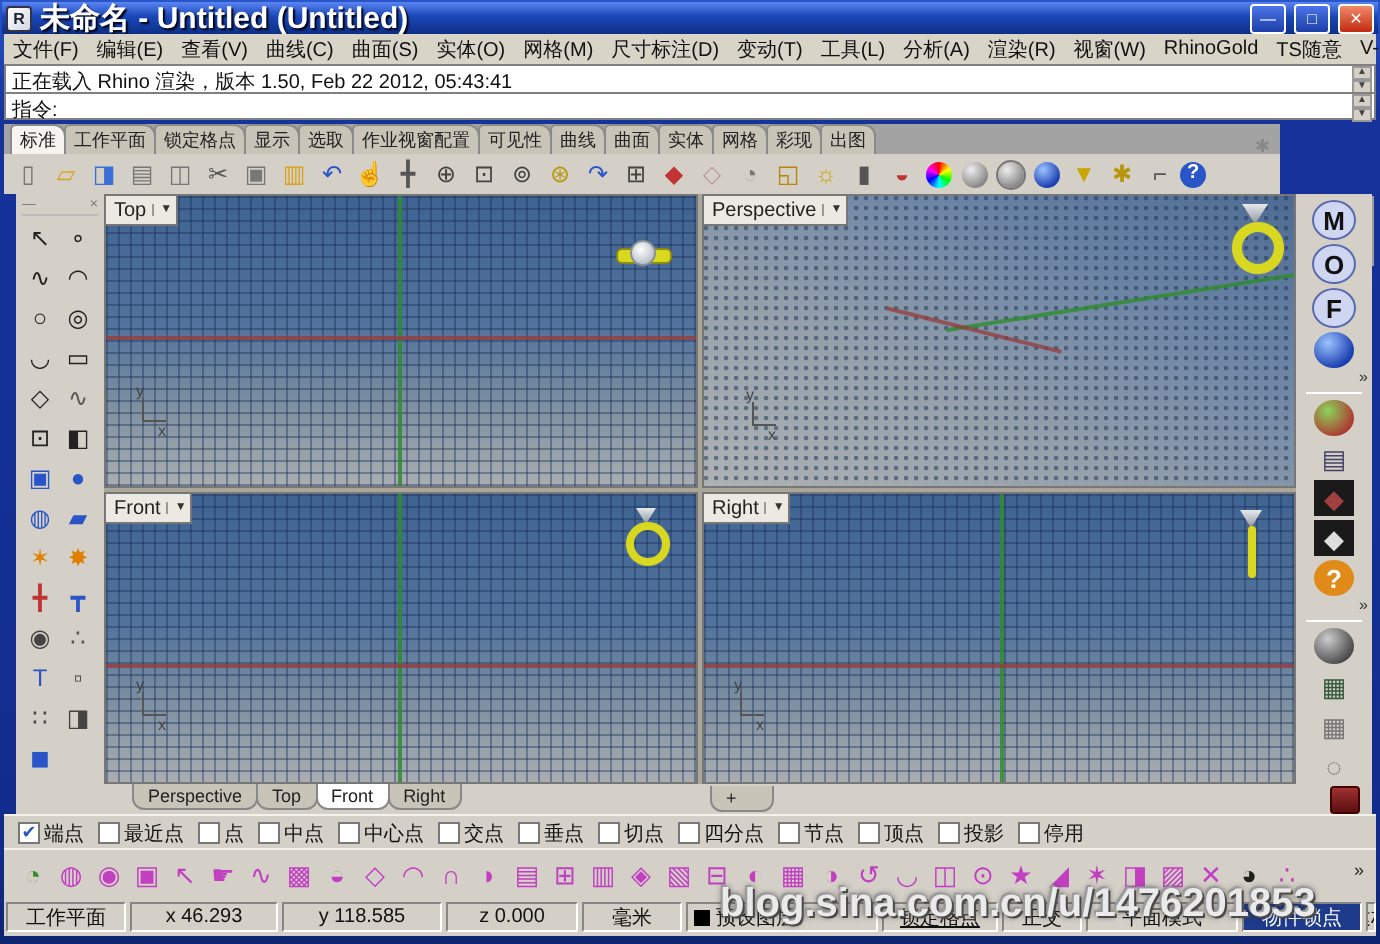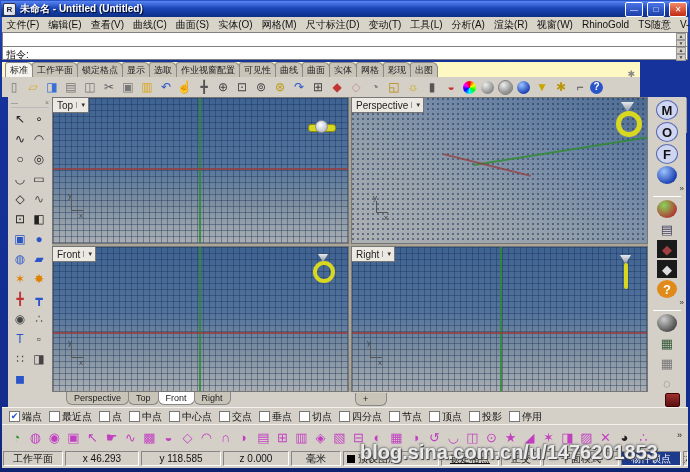--- a/index.html
+++ b/index.html
@@ -4,38 +4,38 @@
 <style>
   html,body{margin:0;padding:0;}
   body{width:690px;height:472px;position:relative;font-family:"Liberation Sans",sans-serif;
        background:linear-gradient(180deg,#2a55c8,#16339c 12%,#122c8c 90%,#0d2470);overflow:hidden;}
   .abs{position:absolute;}
   
   #titlebar{top:1px;left:1px;right:1px;height:16px;display:flex;align-items:center;gap:4px;
     background:linear-gradient(180deg,#5a85f4,#1a47b8 45%,#0d2f86);color:#fff;padding:0 2px;}
   #app-icon{width:11px;height:11px;background:linear-gradient(135deg,#fff,#cfd6e6);border:1px solid #334;border-radius:2px;
     font-size:8px;color:#223;display:flex;align-items:center;justify-content:center;font-weight:bold;}
-  #title-text{font-size:10px;font-weight:bold;text-shadow:1px 1px 1px #001;white-space:nowrap;flex:1;}
+  #title-text{font-size:15px;font-weight:bold;text-shadow:1px 1px 1px #001;white-space:nowrap;flex:1;}
   .winbtn{width:16px;height:13px;border:1px solid #fff;border-radius:2px;font-size:8px;color:#fff;
     display:flex;align-items:center;justify-content:center;background:linear-gradient(#4a74e8,#1d3fa8);}
   .winbtn.close{background:linear-gradient(#f08a6a,#c22a10);}
   
   #menubar{top:17px;left:2px;right:2px;height:15px;background:#d8d4c8;display:flex;align-items:center;
     font-size:10px;color:#111;border-bottom:1px solid #aaa;}
   #menubar .menu-item{padding:0 4.5px;white-space:nowrap;}
   
   .cmdrow{left:2px;right:2px;background:#fff;border:1px solid #808080;font-size:10px;color:#111;
     padding:1px 3px;box-sizing:border-box;white-space:nowrap;}
   #cmd-history{top:32px;height:16px;}
   #cmd-prompt{top:46px;height:14px;}
   .scrollcol{position:absolute;right:1px;top:0;bottom:0;width:10px;display:flex;flex-direction:column;justify-content:space-between;}
   .scrollbtn{height:6px;font-size:5px;color:#444;background:#d4d0c8;border:1px solid #999;
     display:flex;align-items:center;justify-content:center;line-height:1;}
   
-  #tabrow{top:62px;left:2px;right:50px;height:15px;background:#fef9c3;display:flex;align-items:flex-end;padding-left:3px;text-align:right;}
+  #tabrow{top:62px;left:2px;right:50px;height:15px;background:#a3a3a3;display:flex;align-items:flex-end;padding-left:3px;text-align:right;}
   .ttab{font-size:9px;padding:1px 4px 0;border:1px solid #8a8a8a;border-bottom:none;border-radius:3px 6px 0 0;
     background:#c8c4b8;margin-right:-1px;white-space:nowrap;color:#222;}
   .ttab.active{background:#f6f4ee;position:relative;z-index:2;}
   #tab-gear{margin-left:auto;margin-right:3px;font-size:9px;color:#888;}
   
   #iconrow{top:77px;left:2px;right:50px;height:20px;background:#d4d0c8;display:flex;align-items:center;padding-left:3px;gap:1px;}
   .icon{width:18px;height:17px;display:flex;align-items:center;justify-content:center;font-size:12px;line-height:1;flex:0 0 auto;}
   .icon.wheel{width:13px;height:13px;border-radius:50%;margin:0 2px;
     background:conic-gradient(#f00,#ff0,#0f0,#0ff,#00f,#f0f,#f00);}
   .icon.ball{width:13px;height:13px;border-radius:50%;margin:0 2px;background:radial-gradient(circle at 35% 30%,#eee,#888 72%);}
@@ -162,20 +162,21 @@
     <div class="menu-item">工具(L)</div>
     <div class="menu-item">分析(A)</div>
     <div class="menu-item">渲染(R)</div>
     <div class="menu-item">视窗(W)</div>
     <div class="menu-item">RhinoGold</div>
     <div class="menu-item">TS随意</div>
     <div class="menu-item">V-Ray</div>
   </div>
 
 <div class="abs cmdrow" id="cmd-history">
+  <span>正在载入 Rhino 渲染，版本 1.50, Feb 22 2012, 05:43:41</span>
   <span class="scrollcol">
     <span class="scrollbtn">▲</span>
     <span class="scrollbtn">▼</span>
   </span>
 </div>
 <div class="abs cmdrow" id="cmd-prompt">
   <span>指令:</span>
   <span class="scrollcol">
     <span class="scrollbtn">▲</span>
     <span class="scrollbtn">▼</span>

